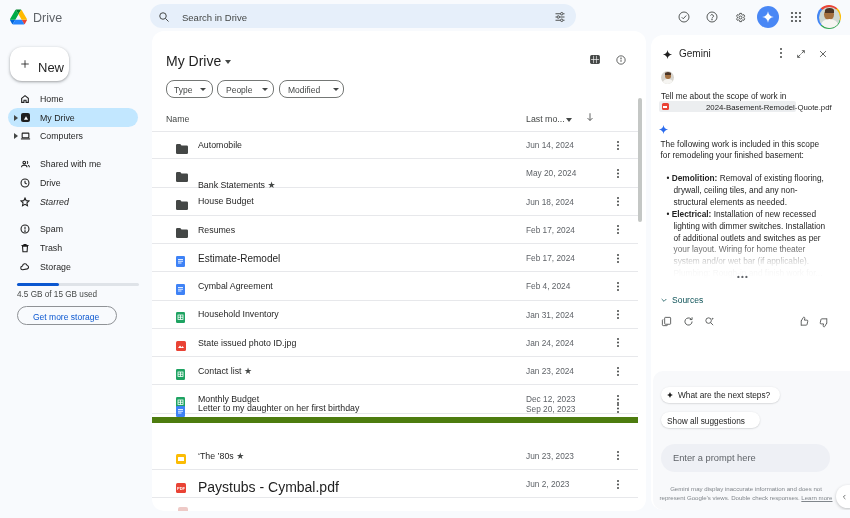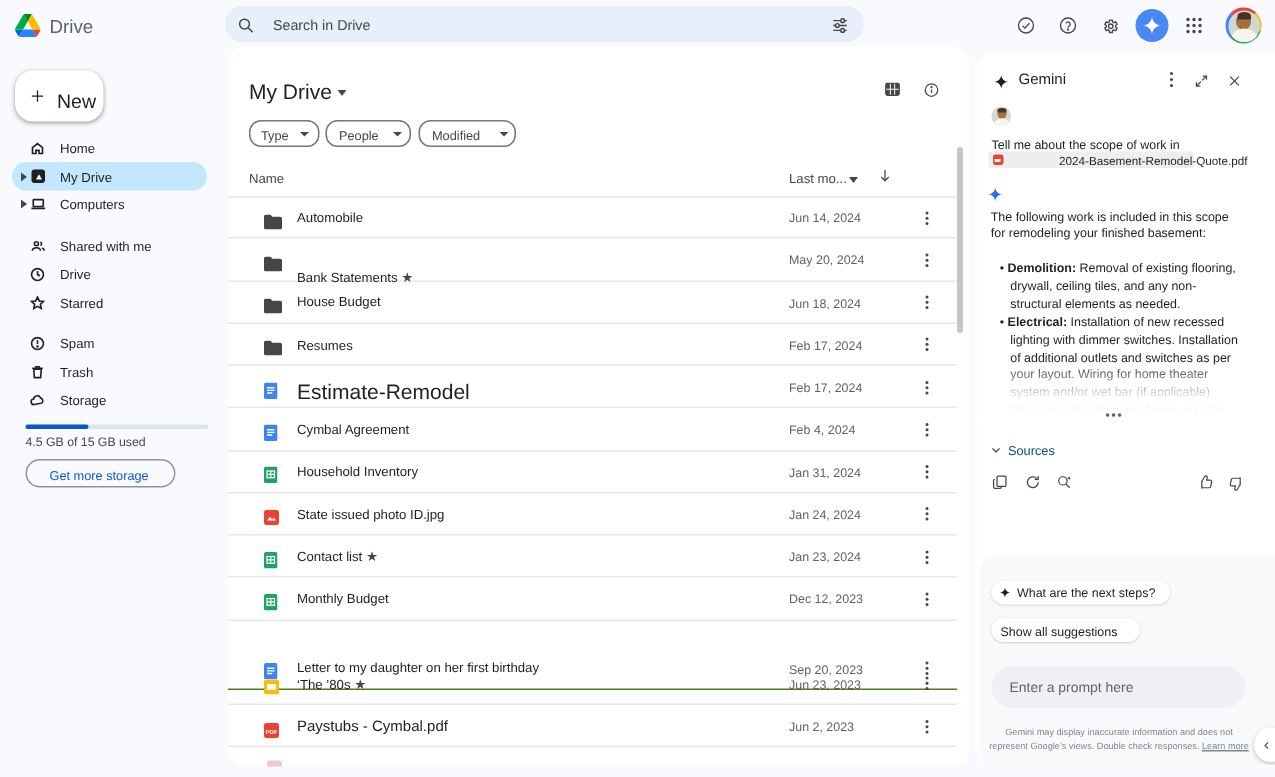--- a/index.html
+++ b/index.html
@@ -122,21 +122,21 @@
 
   <svg class="abs" style="left:20px;top:177.5px;" width="10" height="10" viewBox="0 0 24 24" fill="none" stroke="#1f1f1f" stroke-width="2.6">
       <circle cx="12" cy="12" r="9.5"></circle>
       <path d="M12 6.5V12l4 2.5"></path>
     </svg>
   <div class="abs txt" style="left:40px;top:177.5px;font-size:8.8px;color:#1f1f1f;">Drive</div>
 
   <svg class="abs" style="left:20px;top:196.5px;" width="10" height="10" viewBox="0 0 24 24" fill="none" stroke="#1f1f1f" stroke-width="2.6">
       <path d="M12 2.5l2.9 6.2 6.6.8-4.9 4.6 1.3 6.6-5.9-3.3-5.9 3.3 1.3-6.6L2.5 9.5l6.6-.8z"></path>
     </svg>
-  <div class="abs txt" style="left:40px;top:196.5px;font-size:8.8px;color:#1f1f1f;">Starred</div>
+  <div class="abs txt" style="left:40px;top:196.5px;font-size:8.8px;color:#1f1f1f;font-style:italic;">Starred</div>
 
   <svg class="abs" style="left:20px;top:224px;" width="10" height="10" viewBox="0 0 24 24" fill="none" stroke="#1f1f1f" stroke-width="2.6">
       <circle cx="12" cy="12" r="9.5"></circle>
       <line x1="12" y1="6.5" x2="12" y2="13"></line>
       <circle cx="12" cy="16.8" r="0.8" fill="#1f1f1f"></circle>
     </svg>
   <div class="abs txt" style="left:40px;top:224px;font-size:8.8px;color:#1f1f1f;">Spam</div>
 
   <svg class="abs" style="left:20px;top:243px;" width="10" height="10" viewBox="0 0 24 24" fill="none" stroke="#1f1f1f" stroke-width="2.6">
       <path d="M6 7.5h12L17 21H7z"></path>
@@ -225,21 +225,21 @@
         <div class="abs txt" style="left:374px;top:9.2px;font-size:8.3px;color:#5f6368;">Feb 17, 2024</div>
         <div class="abs" style="left:464.5px;top:9.6px;width:2px;height:2px;background:#444746;border-radius:50%;box-shadow:0 3.5px 0 #444746,0 7px 0 #444746;"></div>
       </div>
       <div class="abs" style="left:0;top:213.5px;width:486px;height:28.25px;border-bottom:1px solid #e7e8eb;">
         <div class="abs" style="left:24px;top:8.6px;"><svg width="9" height="11" viewBox="0 0 18 22">
             <rect width="18" height="22" rx="2.5" fill="#3e82f6"></rect>
             <line x1="4" y1="7" x2="14" y2="7" stroke="#fff" stroke-width="1.7"></line>
             <line x1="4" y1="10.5" x2="14" y2="10.5" stroke="#fff" stroke-width="1.7"></line>
             <line x1="4" y1="14" x2="11" y2="14" stroke="#fff" stroke-width="1.7"></line>
           </svg></div>
-        <div class="abs txt" style="left:46px;top:8.9px;font-size:14px;font-weight:500;color:#1f1f1f;">Estimate-Remodel</div>
+        <div class="abs txt" style="left:46px;top:8.9px;font-size:10px;font-weight:500;color:#1f1f1f;">Estimate-Remodel</div>
         <div class="abs txt" style="left:374px;top:9.2px;font-size:8.3px;color:#5f6368;">Feb 17, 2024</div>
         <div class="abs" style="left:464.5px;top:9.6px;width:2px;height:2px;background:#444746;border-radius:50%;box-shadow:0 3.5px 0 #444746,0 7px 0 #444746;"></div>
       </div>
       <div class="abs" style="left:0;top:241.8px;width:486px;height:28.25px;border-bottom:1px solid #e7e8eb;">
         <div class="abs" style="left:24px;top:8.6px;"><svg width="9" height="11" viewBox="0 0 18 22">
             <rect width="18" height="22" rx="2.5" fill="#3e82f6"></rect>
             <line x1="4" y1="7" x2="14" y2="7" stroke="#fff" stroke-width="1.7"></line>
             <line x1="4" y1="10.5" x2="14" y2="10.5" stroke="#fff" stroke-width="1.7"></line>
             <line x1="4" y1="14" x2="11" y2="14" stroke="#fff" stroke-width="1.7"></line>
           </svg></div>
@@ -282,21 +282,21 @@
         <div class="abs" style="left:24px;top:8.6px;"><svg width="9" height="11" viewBox="0 0 18 22">
             <rect width="18" height="22" rx="2.5" fill="#1ea362"></rect>
             <rect x="4" y="6" width="10" height="9" fill="none" stroke="#fff" stroke-width="1.6"></rect>
             <line x1="4" y1="10.5" x2="14" y2="10.5" stroke="#fff" stroke-width="1.6"></line>
             <line x1="9" y1="6" x2="9" y2="15" stroke="#fff" stroke-width="1.6"></line>
           </svg></div>
         <div class="abs txt" style="left:46px;top:8.9px;font-size:8.8px;font-weight:500;color:#1f1f1f;">Monthly Budget</div>
         <div class="abs txt" style="left:374px;top:9.2px;font-size:8.3px;color:#5f6368;">Dec 12, 2023</div>
         <div class="abs" style="left:464.5px;top:9.6px;width:2px;height:2px;background:#444746;border-radius:50%;box-shadow:0 3.5px 0 #444746,0 7px 0 #444746;"></div>
       </div>
-      <div class="abs" style="left:0;top:401px;width:486px;height:28.25px;border-bottom:1px solid #4d7c0f;">
+      <div class="abs" style="left:0;top:364px;width:486px;height:28.25px;border-bottom:6px solid #4d7c0f;">
         <div class="abs" style="left:24px;top:8.6px;"><svg width="9" height="11" viewBox="0 0 18 22">
             <rect width="18" height="22" rx="2.5" fill="#3e82f6"></rect>
             <line x1="4" y1="7" x2="14" y2="7" stroke="#fff" stroke-width="1.7"></line>
             <line x1="4" y1="10.5" x2="14" y2="10.5" stroke="#fff" stroke-width="1.7"></line>
             <line x1="4" y1="14" x2="11" y2="14" stroke="#fff" stroke-width="1.7"></line>
           </svg></div>
         <div class="abs txt" style="left:46px;top:8.9px;font-size:8.8px;font-weight:500;color:#1f1f1f;">Letter to my daughter on her first birthday</div>
         <div class="abs txt" style="left:374px;top:9.2px;font-size:8.3px;color:#5f6368;">Sep 20, 2023</div>
         <div class="abs" style="left:464.5px;top:9.6px;width:2px;height:2px;background:#444746;border-radius:50%;box-shadow:0 3.5px 0 #444746,0 7px 0 #444746;"></div>
       </div>
@@ -307,21 +307,21 @@
           </svg></div>
         <div class="abs txt" style="left:46px;top:8.9px;font-size:8.8px;font-weight:500;color:#1f1f1f;">‘The ’80s <span style="font-weight:400;color:#444746;font-size:9px;">★</span></div>
         <div class="abs txt" style="left:374px;top:9.2px;font-size:8.3px;color:#5f6368;">Jun 23, 2023</div>
         <div class="abs" style="left:464.5px;top:9.6px;width:2px;height:2px;background:#444746;border-radius:50%;box-shadow:0 3.5px 0 #444746,0 7px 0 #444746;"></div>
       </div>
       <div class="abs" style="left:0;top:439.5px;width:486px;height:28.25px;border-bottom:1px solid #e7e8eb;">
         <div class="abs" style="left:24px;top:8.6px;"><svg width="10" height="10" viewBox="0 0 20 20">
             <rect width="20" height="20" rx="3" fill="#e94335"></rect>
             <text x="10" y="14" font-size="8" fill="#fff" text-anchor="middle" font-family="Liberation Sans" font-weight="bold">PDF</text>
           </svg></div>
-        <div class="abs txt" style="left:46px;top:8.9px;font-size:10px;font-weight:500;color:#1f1f1f;">Paystubs - Cymbal.pdf</div>
+        <div class="abs txt" style="left:46px;top:8.9px;font-size:14px;font-weight:500;color:#1f1f1f;">Paystubs - Cymbal.pdf</div>
         <div class="abs txt" style="left:374px;top:9.2px;font-size:8.3px;color:#5f6368;">Jun 2, 2023</div>
         <div class="abs" style="left:464.5px;top:9.6px;width:2px;height:2px;background:#444746;border-radius:50%;box-shadow:0 3.5px 0 #444746,0 7px 0 #444746;"></div>
       </div>
       <div class="abs" style="left:0;top:100.5px;width:486px;border-top:1px solid #e7e8eb;"></div>
       <div class="abs" style="left:25.5px;top:476.75px;width:10px;height:10px;border-radius:2px;background:#eecac7;"></div>
     </div>
 
   <div class="abs" style="left:485.5px;top:67.5px;width:4px;height:124px;border-radius:2px;background:#c4c7c5;"></div>
 </div>
 

